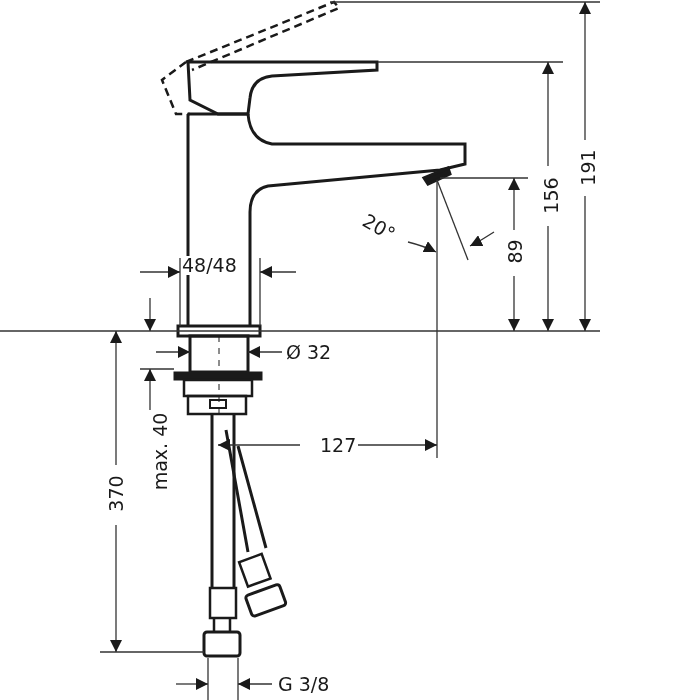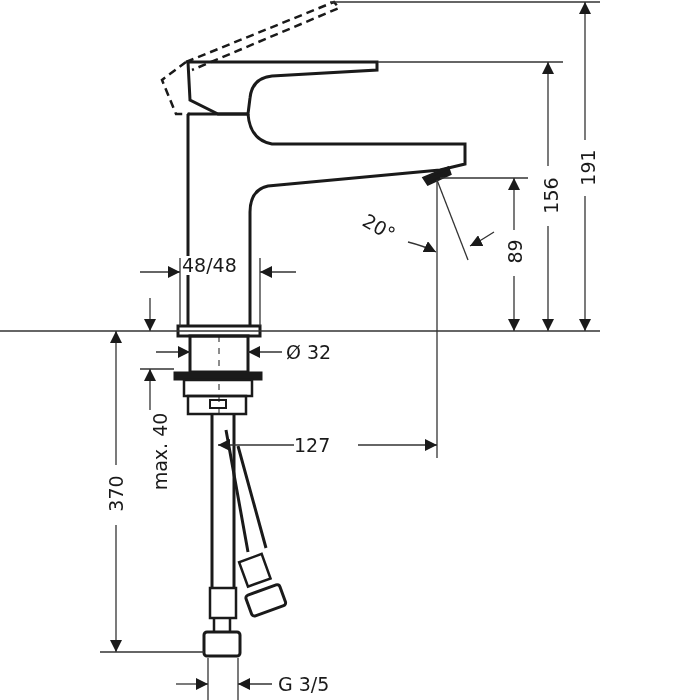--- a/index.html
+++ b/index.html
@@ -87,15 +87,15 @@
 </svg>
 
 <span class="lbl vert" style="left:570px;top:158px;transform:rotate(-90deg);">191</span>
 <span class="lbl vert" style="left:533px;top:186px;transform:rotate(-90deg);">156</span>
 <span class="lbl vert" style="left:503px;top:242px;transform:rotate(-90deg);">89</span>
 <span class="lbl" style="left:362px;top:218px;transform:rotate(30deg);background:transparent;">20°</span>
 <span class="lbl" style="left:182px;top:256px;">48/48</span>
 <span class="lbl" style="left:286px;top:343px;text-align:center;">Ø 32</span>
 <span class="lbl vert" style="left:122px;top:442px;transform:rotate(-90deg);">max. 40</span>
 <span class="lbl vert" style="left:98px;top:484px;transform:rotate(-90deg);">370</span>
-<span class="lbl" style="left:294px;top:436px;">127</span>
-<span class="lbl" style="left:278px;top:675px;">G 3/5</span>
+<span class="lbl" style="left:320px;top:436px;">127</span>
+<span class="lbl" style="left:278px;top:675px;">G 3/8</span>
 </div>
 
 </body></html>

